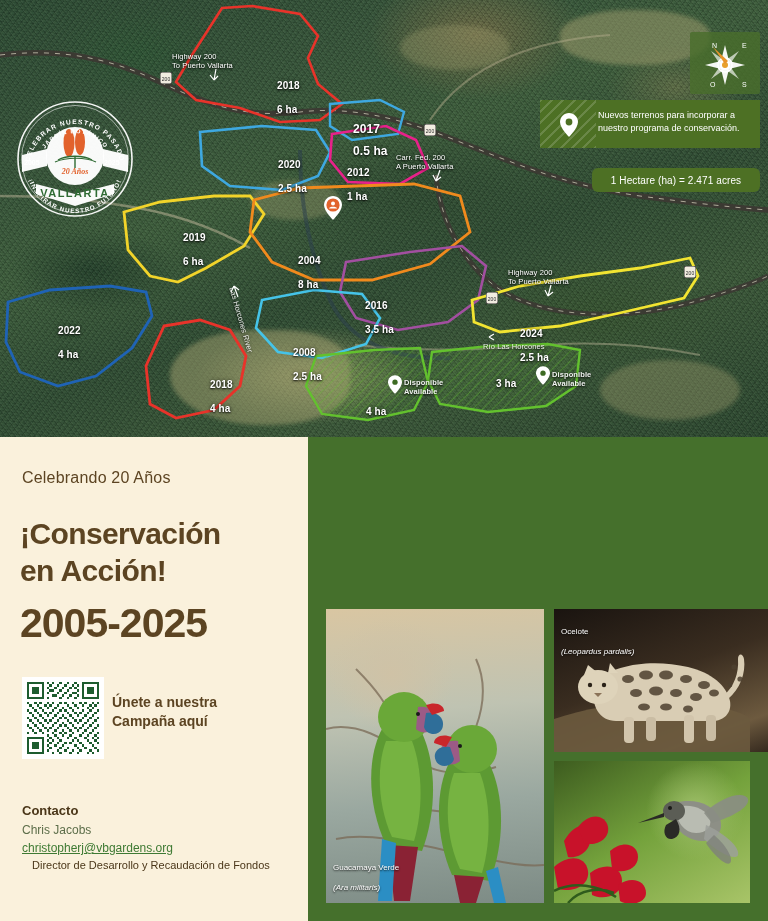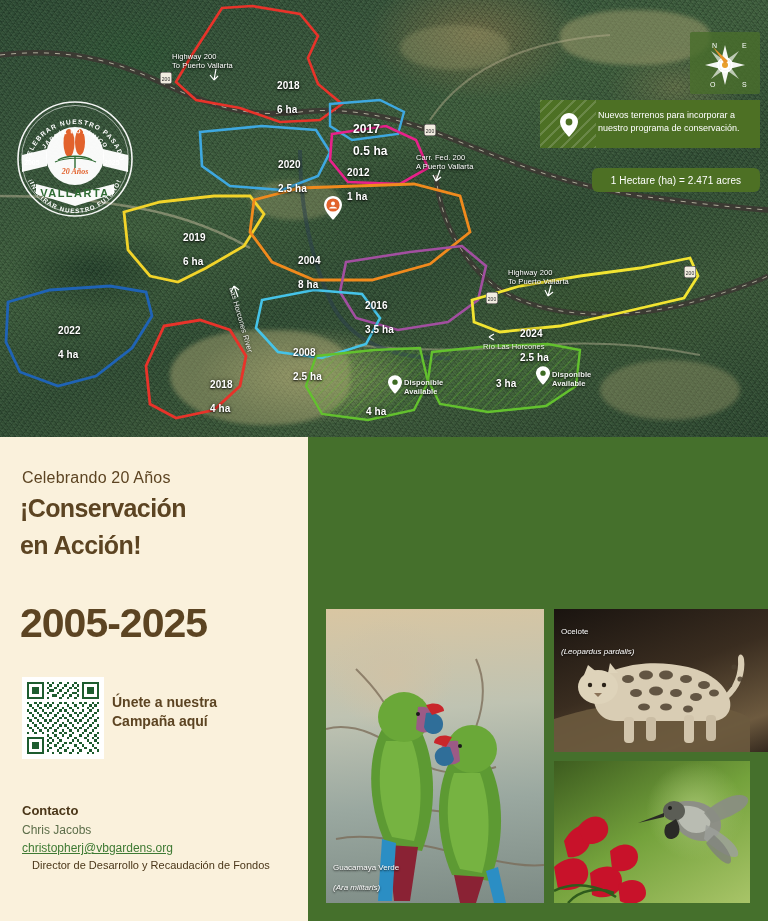--- a/index.html
+++ b/index.html
@@ -97,22 +97,22 @@
   .right-panel{
     position:absolute;left:308px;top:0;width:460px;height:484px;
     background:#45702c;
   }
 
   .eyebrow{
     position:absolute;left:22px;top:32px;
     color:#5C4422;font-size:16px;font-weight:400;letter-spacing:.2px;
   }
   .headline{
-    position:absolute;left:20px;top:53px;width:290px;
-    color:#5C4422;font-size:25px;line-height:37px;font-weight:700;letter-spacing:-.6px;
+    position:absolute;left:20px;top:78px;width:290px;
+    color:#5C4422;font-size:30px;line-height:37px;font-weight:700;letter-spacing:-.6px;
   }
   .years{
     position:absolute;left:20px;top:163px;
     color:#5C4422;font-size:41px;font-weight:700;letter-spacing:-1px;
   }
 
   .qr-wrap{position:absolute;left:22px;top:240px;width:82px;height:82px;background:#fff;padding:5px;box-sizing:border-box;}
   .qr{width:72px;height:72px;display:block;}
   .qr-text{
     position:absolute;left:112px;top:256px;
@@ -276,21 +276,21 @@
         <path d="M9,0 C4,0 0,4 0,9 C0,15 9,24 9,24 C9,24 18,15 18,9 C18,4 14,0 9,0 Z" fill="#ffffff"></path>
         <circle cx="9" cy="9" r="3.4" fill="#4d7024"></circle>
       </svg>
       <div class="legend-text">Nuevos terrenos para incorporar a nuestro programa de conservación.</div>
     </div>
 
     <div class="hectare-box">1 Hectare (ha) = 2.471 acres</div>
 
     <div class="map-label thin" style="left:172px;top:52px;">Highway 200
 To Puerto Vallarta</div>
-    <div class="map-label thin" style="left:416px;top:153px;">Carr. Fed. 200
+    <div class="map-label thin" style="left:396px;top:153px;">Carr. Fed. 200
 A Puerto Vallarta</div>
     <div class="map-label thin" style="left:508px;top:268px;">Highway 200
 To Puerto Vallarta</div>
     <div class="map-label thin" style="left:483px;top:342px;opacity:.9;">Río Las Horcones</div>
     <div class="map-label thin" style="left:236px;top:286px;transform:rotate(74deg);transform-origin:0 0;opacity:.9;">Las Horcones River</div>
 
     <svg width="768" height="437" style="position:absolute;left:0;top:0;pointer-events:none;">
       <path d="M216,69 L214,80 M214,80 L210,75 M214,80 L218,76" stroke="#fff" stroke-width="1.2" fill="none"></path>
       <path d="M440,170 L436,181 M436,181 L433,175 M436,181 L441,177" stroke="#fff" stroke-width="1.2" fill="none"></path>
       <path d="M551,285 L548,296 M548,296 L545,290 M548,296 L553,292" stroke="#fff" stroke-width="1.2" fill="none"></path>

